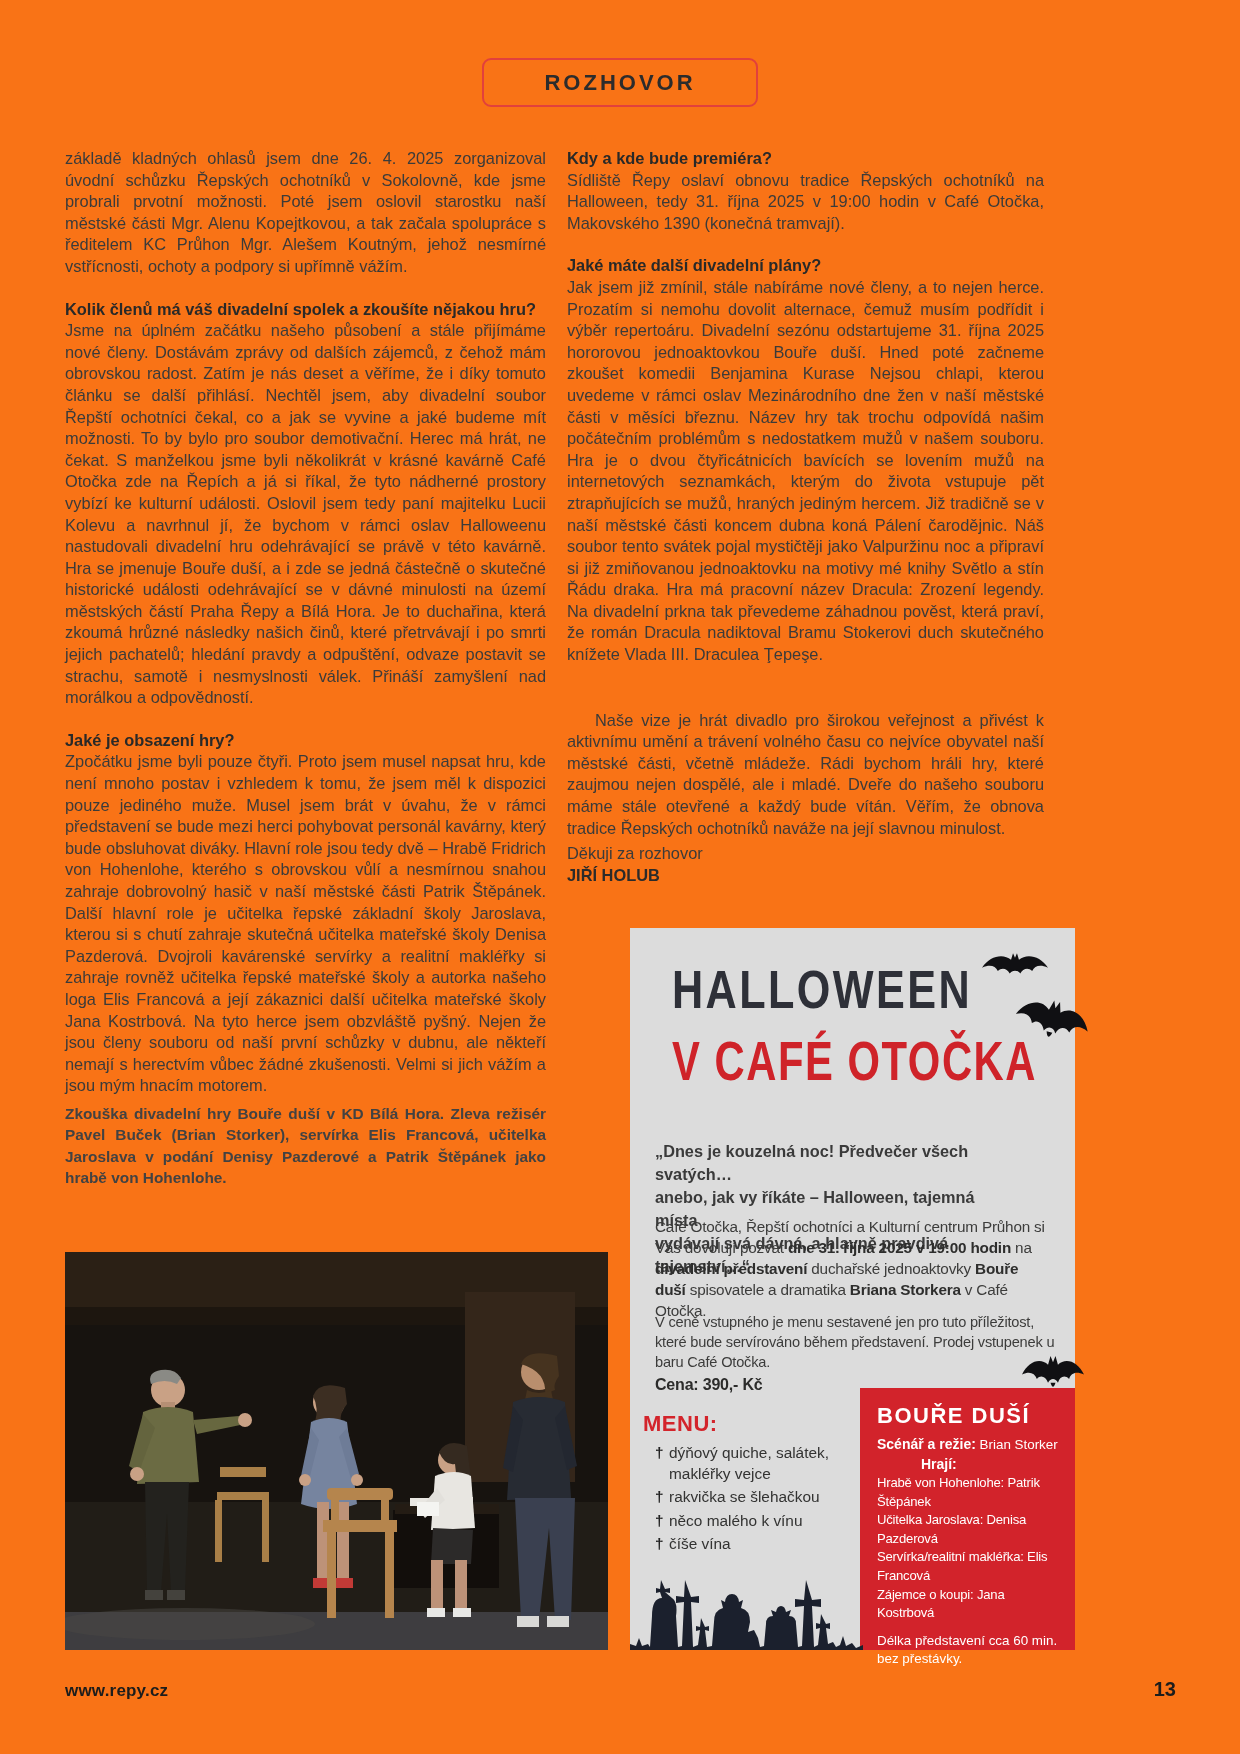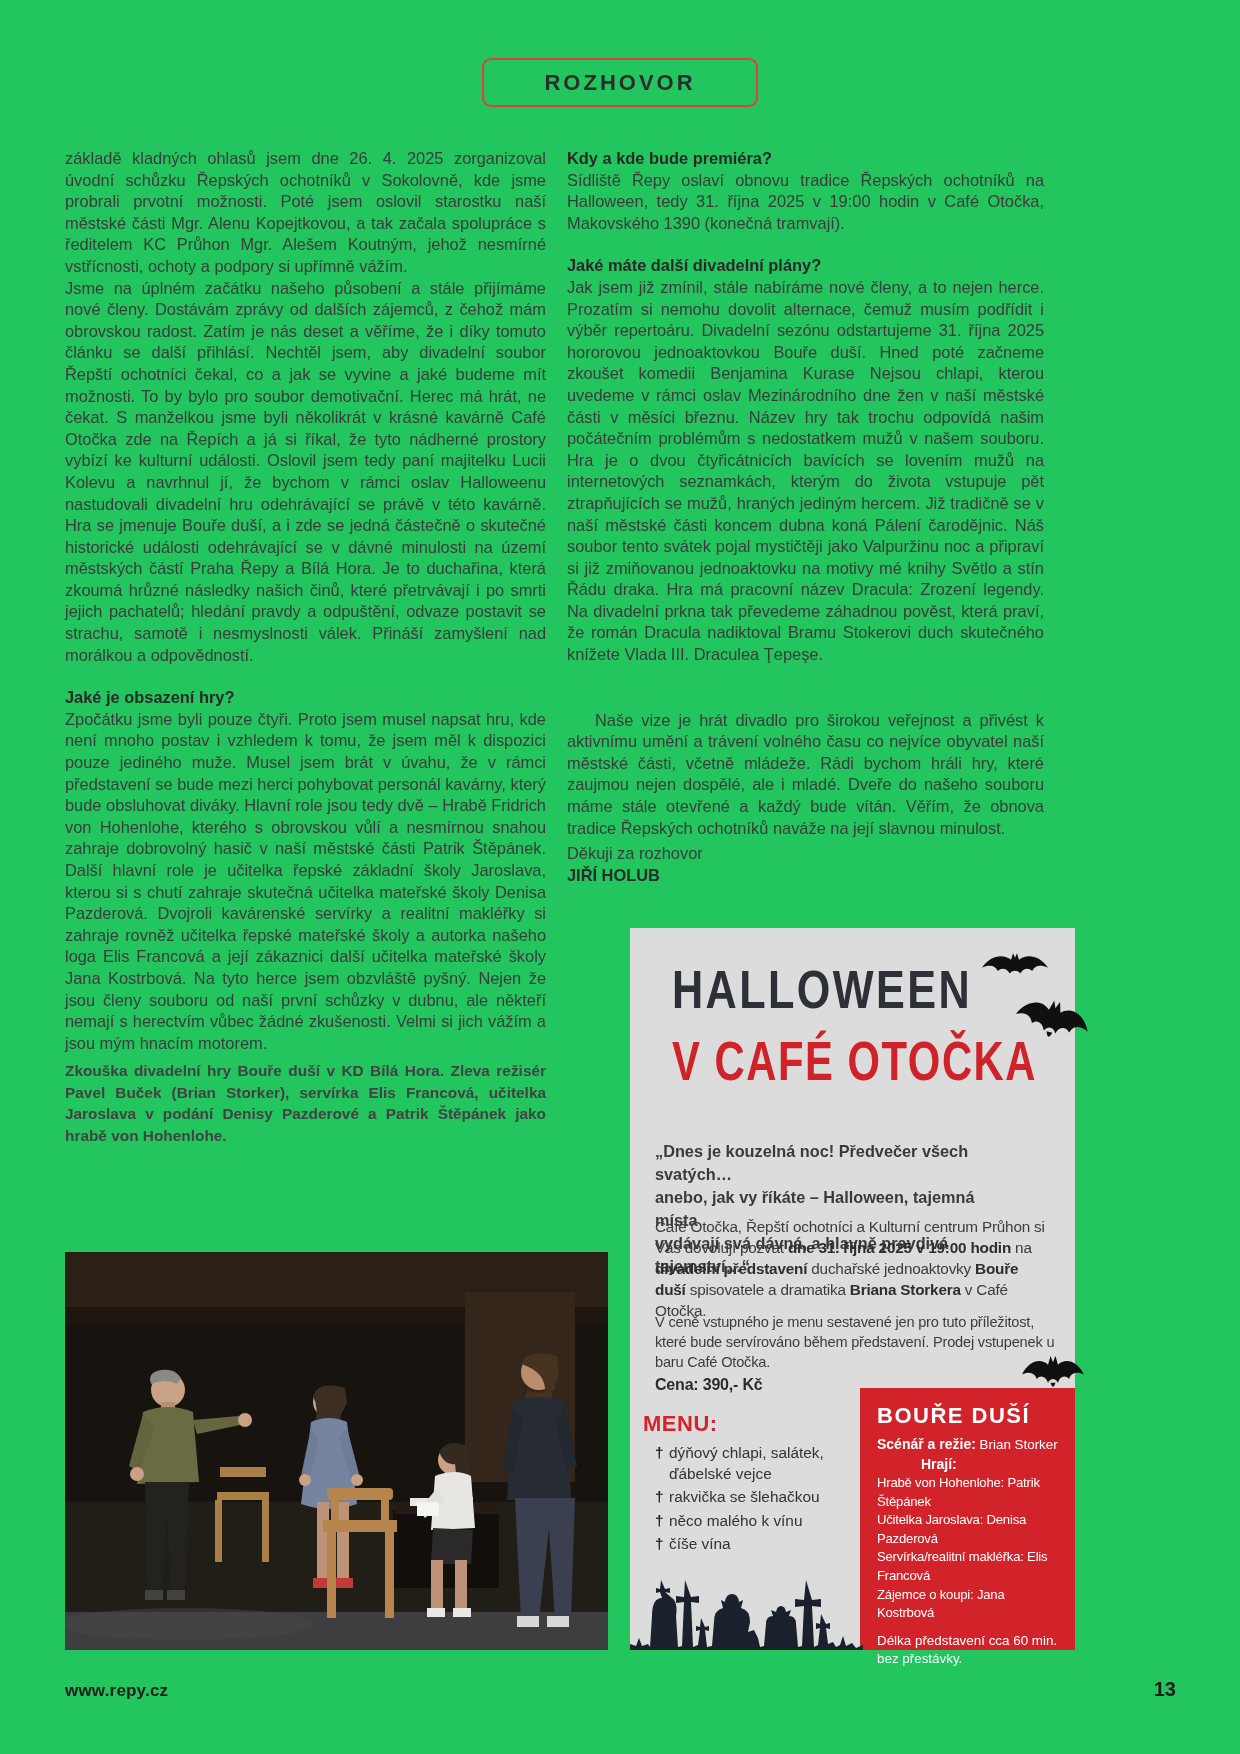--- a/index.html
+++ b/index.html
@@ -1,19 +1,19 @@
 <!DOCTYPE html>
 <html lang="cs"><head>
 <meta charset="utf-8">
 <style>
   * { margin:0; padding:0; box-sizing:border-box; }
   html,body { background:#888; }
   .page {
     position:relative; width:1240px; height:1754px; margin:0 auto;
-    background:#22c55e; overflow:hidden;
+    background:#f97316; overflow:hidden;
     font-family:"Liberation Sans", sans-serif; color:#3b3b3a;
   }
   
   .badge {
     position:absolute; left:482px; top:58px; width:276px; height:49px;
     border:2px solid #e2403c; border-radius:9px;
     display:flex; align-items:center; justify-content:center;
     font-size:22px; font-weight:bold; letter-spacing:3px; color:#2c2c2c;
   }
   
@@ -82,20 +82,21 @@
 <body>
 
 <div class="page">
 
   <div class="badge">
     <span>ROZHOVOR</span>
   </div>
 
   <div class="col col-left">
     <p class="para">základě kladných ohlasů jsem dne 26. 4. 2025 zorganizoval úvodní schůzku Řepských ochotníků v Sokolovně, kde jsme probrali prvotní možnosti. Poté jsem oslovil starostku naší městské části Mgr. Alenu Kopejtkovou, a tak začala spolupráce s ředitelem KC Průhon Mgr. Alešem Koutným, jehož nesmírné vstřícnosti, ochoty a podpory si upřímně vážím.</p>
+    <p class="q-head">Kolik členů má váš divadelní spolek a zkoušíte nějakou hru?</p>
     <p class="para">Jsme na úplném začátku našeho působení a stále přijímáme nové členy. Dostávám zprávy od dalších zájemců, z čehož mám obrovskou radost. Zatím je nás deset a věříme, že i díky tomuto článku se další přihlásí. Nechtěl jsem, aby divadelní soubor Řepští ochotníci čekal, co a jak se vyvine a jaké budeme mít možnosti. To by bylo pro soubor demotivační. Herec má hrát, ne čekat. S manželkou jsme byli několikrát v krásné kavárně Café Otočka zde na Řepích a já si říkal, že tyto nádherné prostory vybízí ke kulturní události. Oslovil jsem tedy paní majitelku Lucii Kolevu a navrhnul jí, že bychom v rámci oslav Halloweenu nastudovali divadelní hru odehrávající se právě v této kavárně. Hra se jmenuje Bouře duší, a i zde se jedná částečně o skutečné historické události odehrávající se v dávné minulosti na území městských částí Praha Řepy a Bílá Hora. Je to duchařina, která zkoumá hrůzné následky našich činů, které přetrvávají i po smrti jejich pachatelů; hledání pravdy a odpuštění, odvaze postavit se strachu, samotě i nesmyslnosti válek. Přináší zamyšlení nad morálkou a odpovědností.</p>
     <p class="q-head">Jaké je obsazení hry?</p>
     <p class="para">Zpočátku jsme byli pouze čtyři. Proto jsem musel napsat hru, kde není mnoho postav i vzhledem k tomu, že jsem měl k dispozici pouze jediného muže. Musel jsem brát v úvahu, že v rámci představení se bude mezi herci pohybovat personál kavárny, který bude obsluhovat diváky. Hlavní role jsou tedy dvě – Hrabě Fridrich von Hohenlohe, kterého s obrovskou vůlí a nesmírnou snahou zahraje dobrovolný hasič v naší městské části Patrik Štěpánek. Další hlavní role je učitelka řepské základní školy Jaroslava, kterou si s chutí zahraje skutečná učitelka mateřské školy Denisa Pazderová. Dvojroli kavárenské servírky a realitní makléřky si zahraje rovněž učitelka řepské mateřské školy a autorka našeho loga Elis Francová a její zákaznici další učitelka mateřské školy Jana Kostrbová. Na tyto herce jsem obzvláště pyšný. Nejen že jsou členy souboru od naší první schůzky v dubnu, ale někteří nemají s herectvím vůbec žádné zkušenosti. Velmi si jich vážím a jsou mým hnacím motorem.</p>
     <p class="caption">Zkouška divadelní hry Bouře duší v KD Bílá Hora. Zleva režisér Pavel Buček (Brian Storker), servírka Elis Francová, učitelka Jaroslava v podání Denisy Pazderové a Patrik Štěpánek jako hrabě von Hohenlohe.</p>
   </div>
 
   <div class="col col-right">
     <p class="q-head" style="margin-top:0">Kdy a kde bude premiéra?</p>
     <p class="para">Sídliště Řepy oslaví obnovu tradice Řepských ochotníků na Halloween, tedy 31. října 2025 v 19:00 hodin v Café Otočka, Makovského 1390 (konečná tramvají).</p>
     <p class="q-head">Jaké máte další divadelní plány?</p>
@@ -218,21 +219,21 @@
 
     <div class="poster-price">
       <span>V ceně vstupného je menu sestavené jen pro tuto příležitost, které bude servírováno během představení. Prodej vstupenek u baru Café Otočka.</span>
       <div class="price-line">Cena: 390,- Kč</div>
     </div>
 
     <div class="menu-head">MENU:</div>
     <ul class="menu-list">
       <li>
           <span class="cross">†</span>
-          <span>dýňový chlapi, salátek, ďábelské vejce</span>
+          <span>dýňový quiche, salátek, makléřky vejce</span>
         </li>
       <li>
           <span class="cross">†</span>
           <span>rakvička se šlehačkou</span>
         </li>
       <li>
           <span class="cross">†</span>
           <span>něco malého k vínu</span>
         </li>
       <li>

